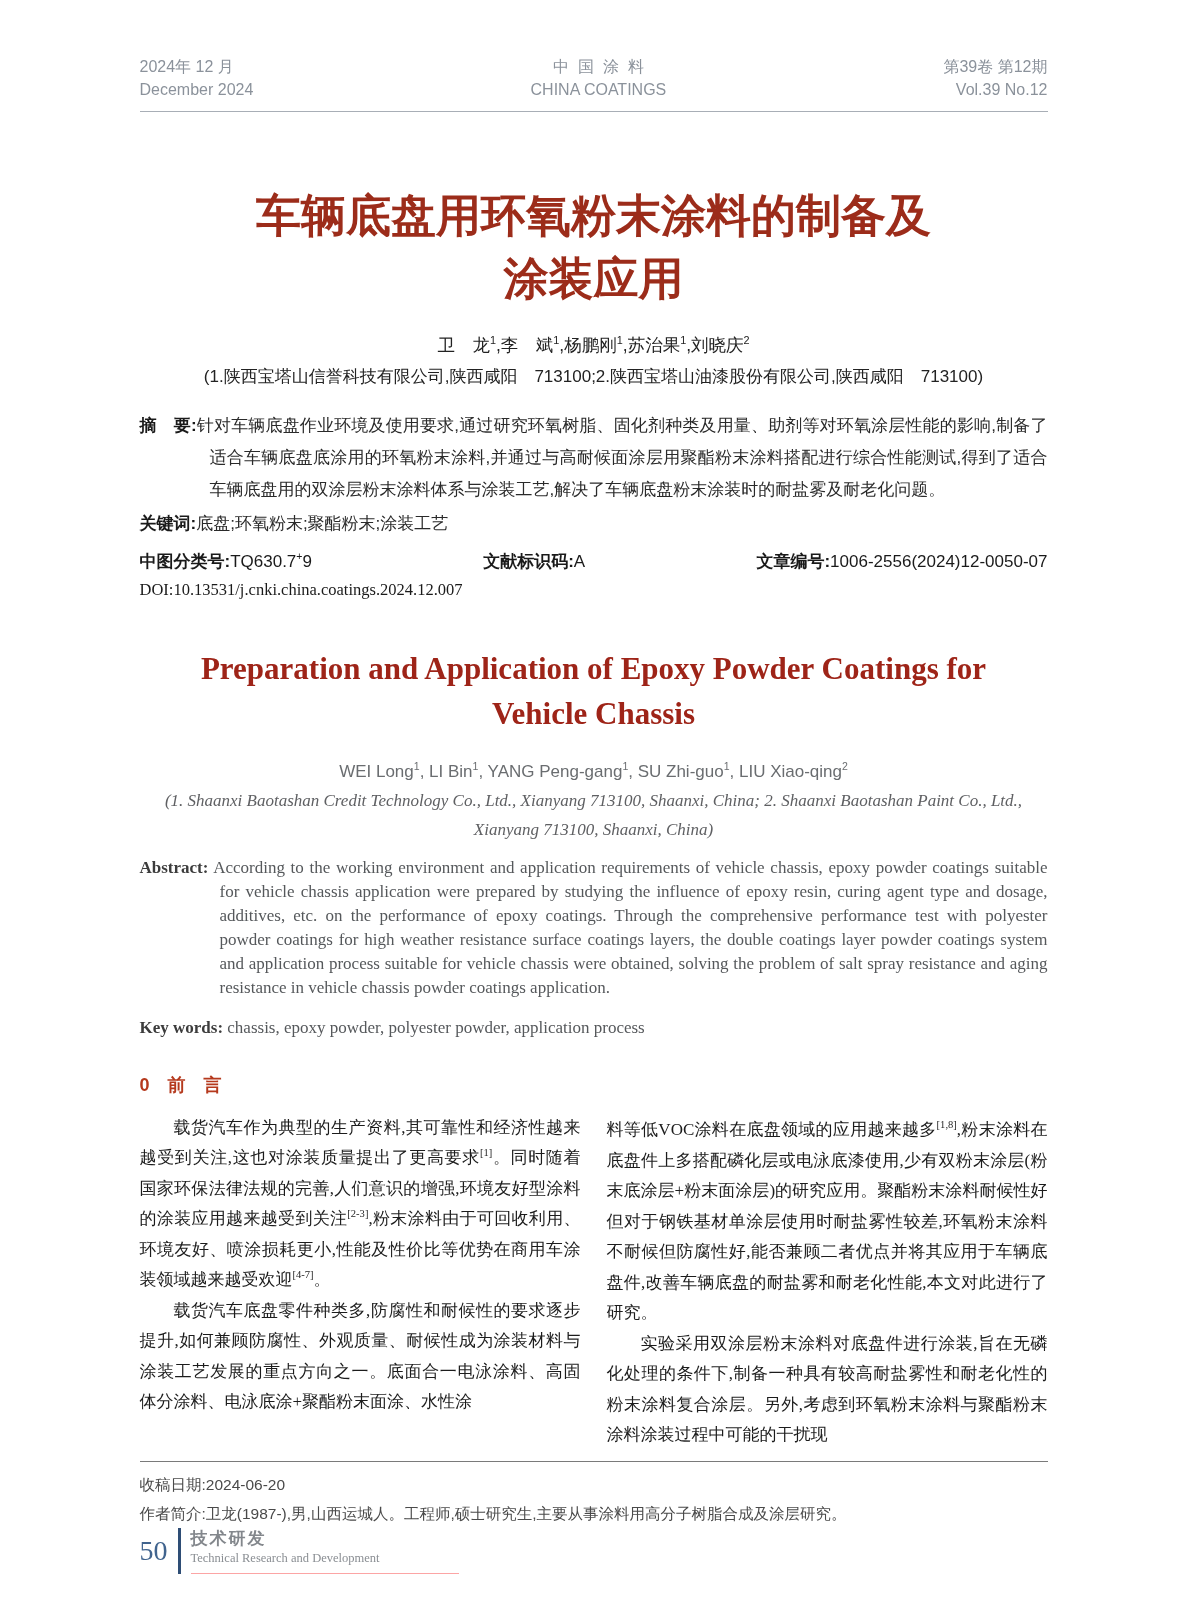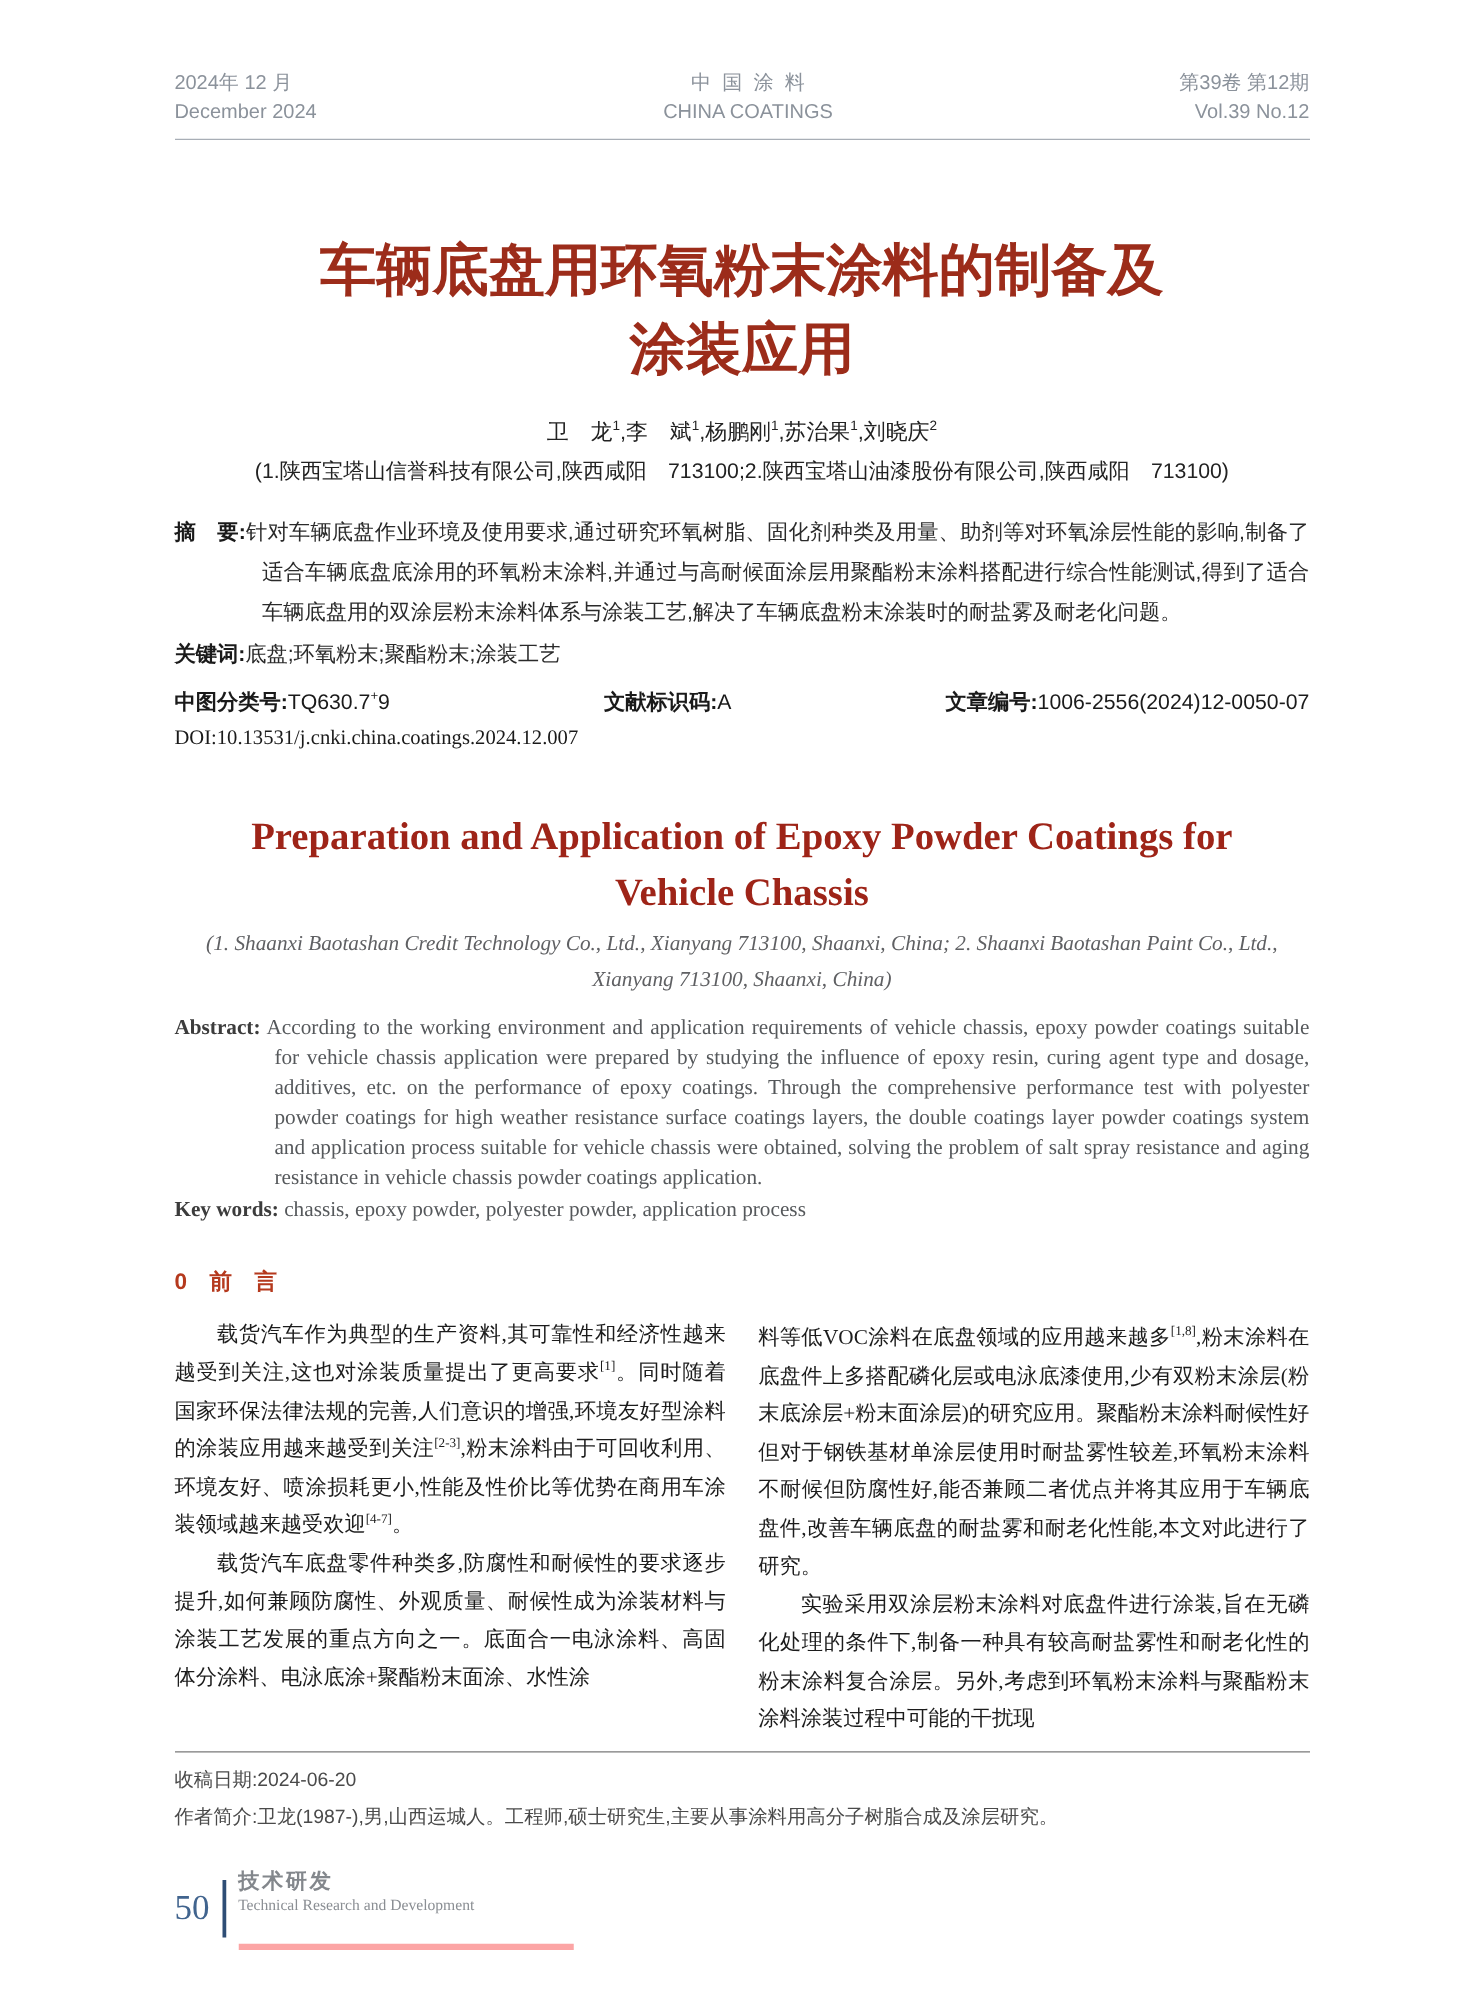--- a/index.html
+++ b/index.html
@@ -100,21 +100,21 @@
     font-size:17px;line-height:29px;color:#5f6063;
     max-width:905px;margin-left:auto;margin-right:auto;
   }
   .hang-en{
     padding-left:80px;text-indent:-80px;
     text-align:justify;
     font-size:17px;line-height:24px;color:#55585b;
     font-family:"Liberation Serif", serif;
   }
   .abstract-en{margin-top:12px;}
-  .keywords-en{margin-top:2px;}
+  .keywords-en{margin-top:16px;}
   .lbl-en{font-weight:bold;color:#3c3c3c;}
 
   
   .body-cols{
     margin-top:30px;
     display:flex;gap:26px;
     text-align:justify;
     font-size:17px;line-height:30.5px;color:#1c1c1c;
   }
   .col{width:452.5px;}
@@ -146,22 +146,22 @@
     font-family:"Liberation Serif", serif;
     font-size:28px;color:var(--footer-blue);
     margin-right:10px;
   }
   .footer-bar{
     width:3px;height:46px;
     background:var(--footer-bar-blue);
     margin-right:10px;
   }
   .footer-labels{
-    border-bottom:5px solid #fca5a5;
-    padding-bottom:22px;min-width:268px;
+    border-bottom:1px solid #fca5a5;
+    padding-bottom:6px;min-width:268px;
   }
   .cat-cn{
     font-family:"Liberation Sans", sans-serif;
     font-size:17px;font-weight:bold;color:#83878c;
     letter-spacing:2px;line-height:22px;
   }
   .cat-en{
     font-family:"Liberation Serif", serif;
     font-size:12.5px;color:#8a8e93;line-height:17px;
   }
@@ -214,20 +214,21 @@
     </div>
   </div>
 
   <div class="doi">DOI:10.13531/j.cnki.china.coatings.2024.12.007</div>
 
   <h2 class="title-en">
     <span>Preparation and Application of Epoxy Powder Coatings for</span><br>
     <span>Vehicle Chassis</span>
   </h2>
 
+  <div class="authors-en">WEI Long<sup>1</sup>, LI Bin<sup>1</sup>, YANG Peng-gang<sup>1</sup>, SU Zhi-guo<sup>1</sup>, LIU Xiao-qing<sup>2</sup></div>
   <div class="affil-en">(1. Shaanxi Baotashan Credit Technology Co., Ltd., Xianyang 713100, Shaanxi, China; 2. Shaanxi Baotashan Paint Co., Ltd., Xianyang 713100, Shaanxi, China)</div>
 
   <div class="hang-en abstract-en">
     <span class="lbl-en">Abstract:</span> <span>According to the working environment and application requirements of vehicle chassis, epoxy powder coatings suitable for vehicle chassis application were prepared by studying the influence of epoxy resin, curing agent type and dosage, additives, etc. on the performance of epoxy coatings. Through the comprehensive performance test with polyester powder coatings for high weather resistance surface coatings layers, the double coatings layer powder coatings system and application process suitable for vehicle chassis were obtained, solving the problem of salt spray resistance and aging resistance in vehicle chassis powder coatings application.</span>
   </div>
 
   <div class="hang-en keywords-en">
     <span class="lbl-en">Key words:</span> <span>chassis, epoxy powder, polyester powder, application process</span>
   </div>
 

